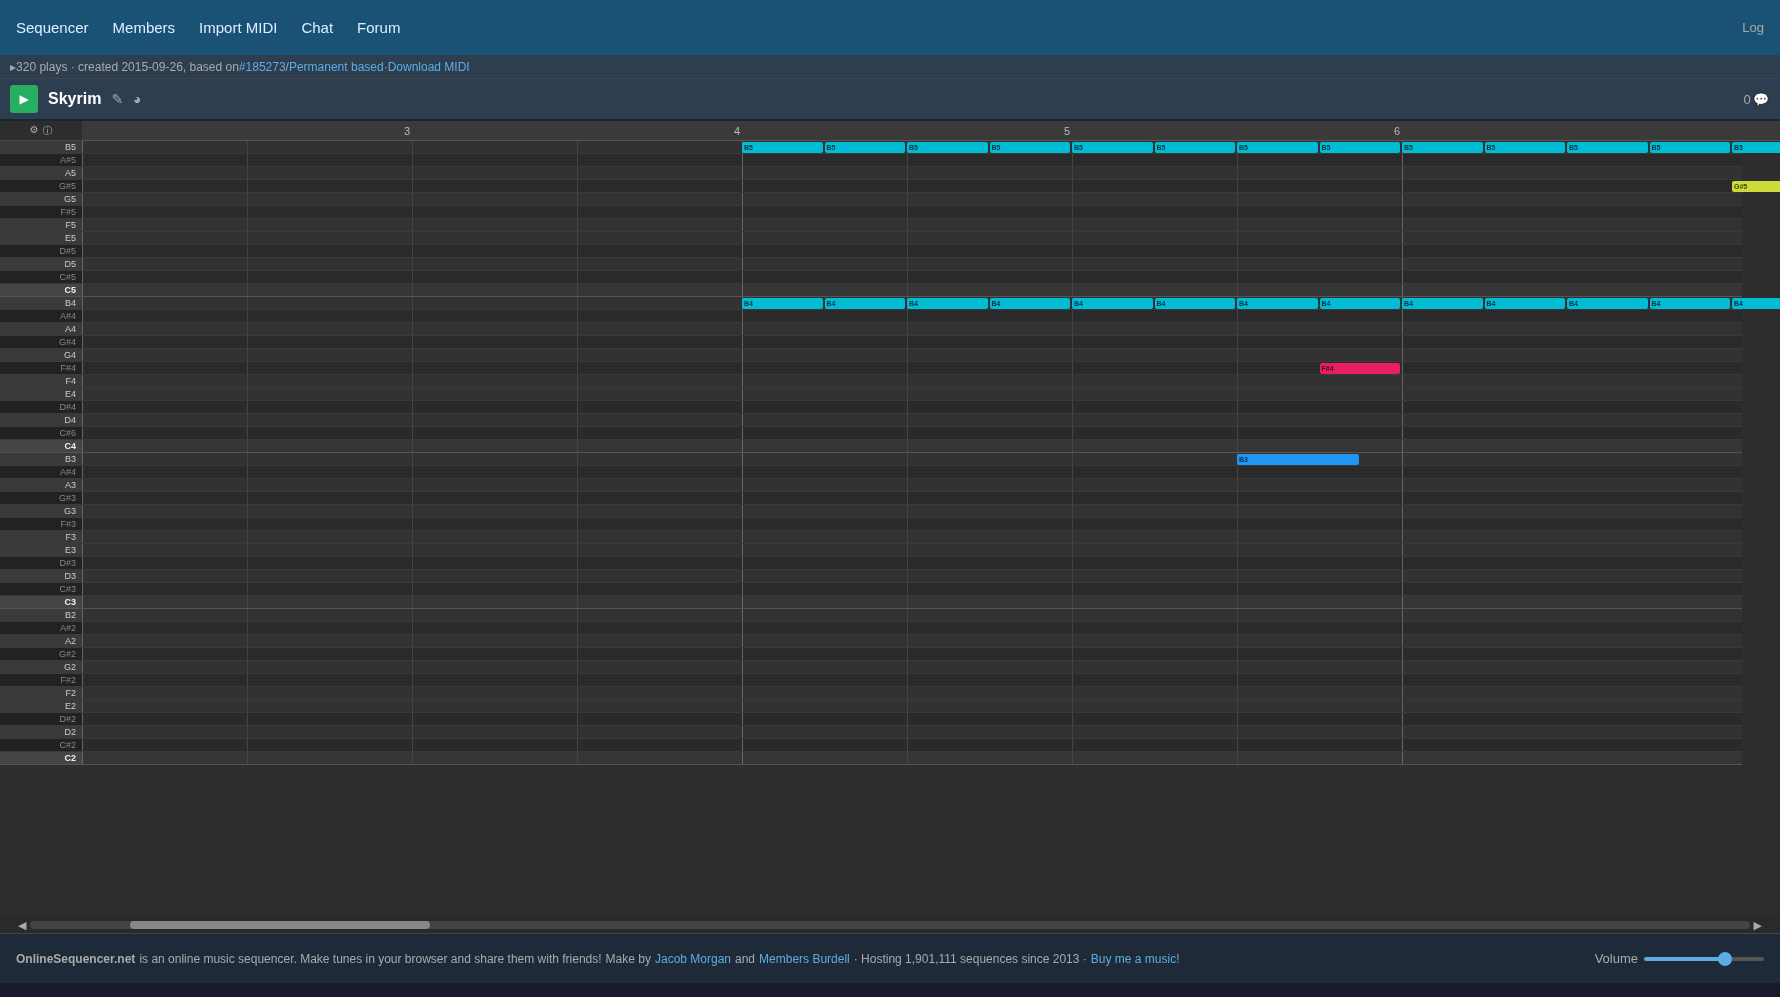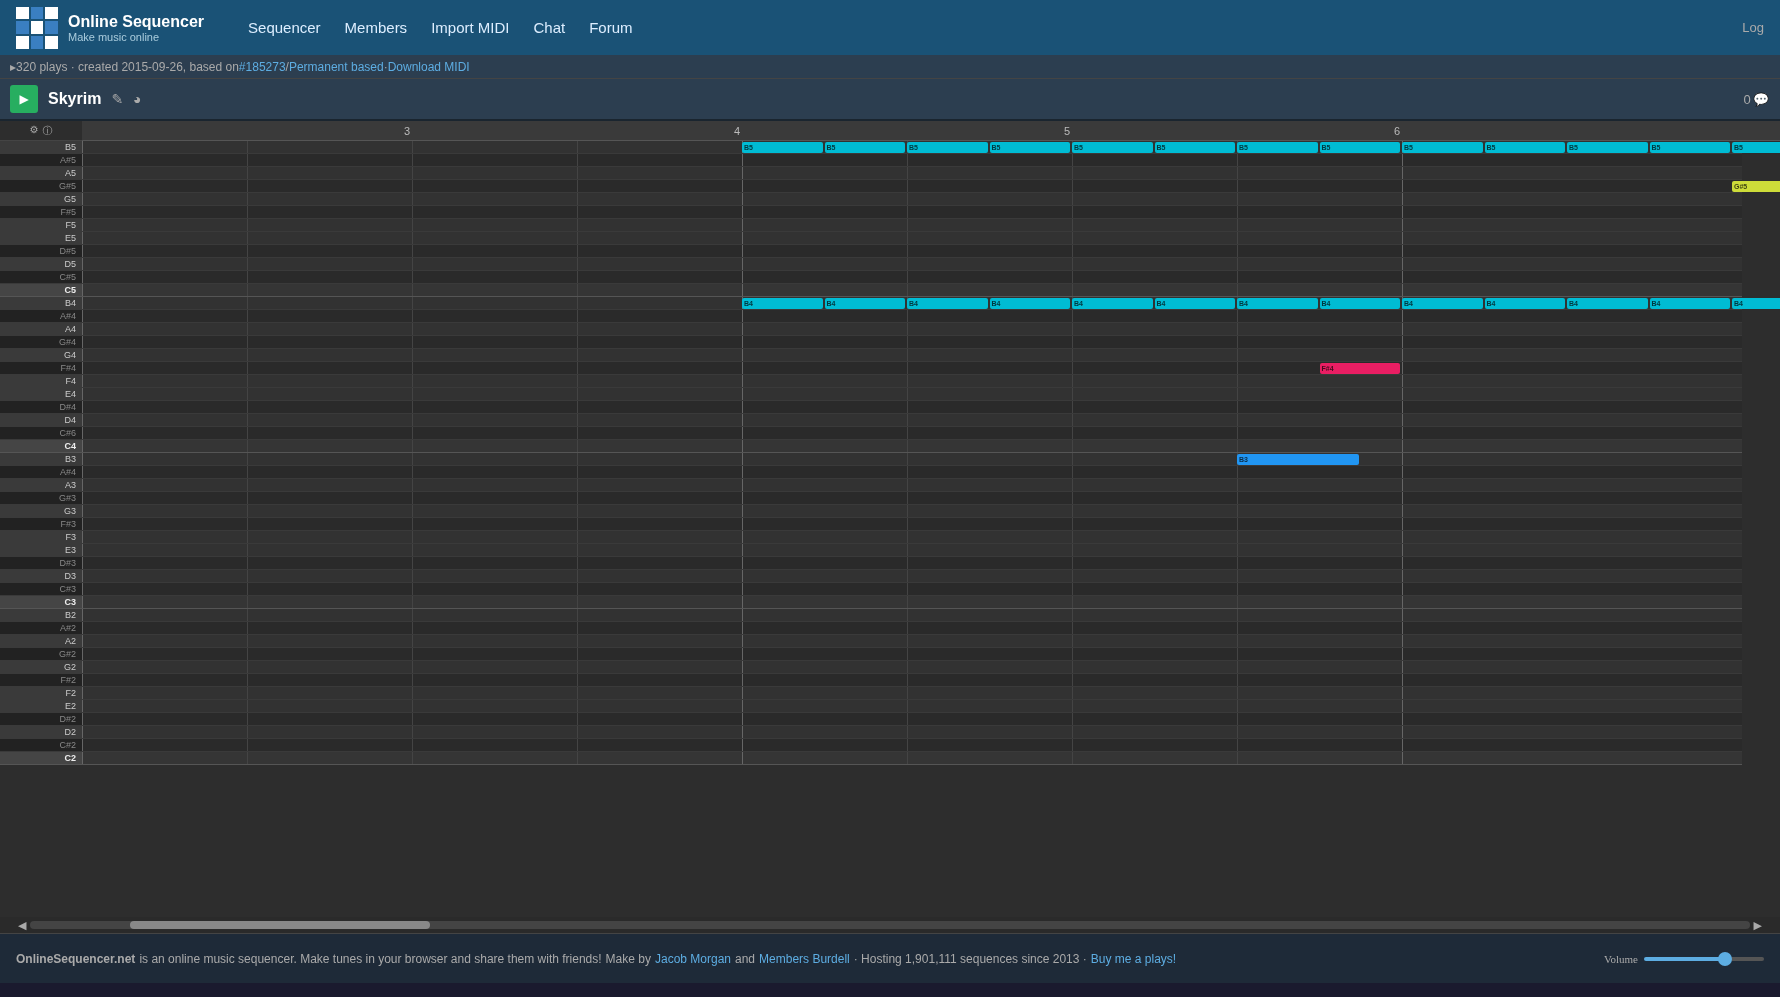--- a/index.html
+++ b/index.html
@@ -222,57 +222,40 @@
       gap: 4px;
       border-top: 1px solid #444;
     }
     #footer a { color: #5dade2; text-decoration: none; }
     #volume-control {
       margin-left: auto;
       display: flex;
       align-items: center;
       gap: 6px;
     }
-    #vol-label { color: #aaa; font-size: 11px; font-family: Liberation Serif, serif; }
+    #vol-label { color: #aaa; font-size: 13px; }
     #vol-slider {
       -webkit-appearance: none;
       width: 120px; height: 4px;
       background: linear-gradient(to right, #5dade2 70%, #555 70%);
       border-radius: 2px;
       outline: none;
     }
     #vol-slider::-webkit-slider-thumb {
       -webkit-appearance: none;
       width: 14px; height: 14px;
       border-radius: 50%;
       background: #5dade2;
       cursor: pointer;
     }
   </style>
 </head>
 <body>
 
 <div id="top-nav">
-  <div id="logo-area">
-    <div id="logo-icon">
-      <div class="logo-cell"></div>
-      <div class="logo-cell dark"></div>
-      <div class="logo-cell"></div>
-      <div class="logo-cell dark"></div>
-      <div class="logo-cell"></div>
-      <div class="logo-cell dark"></div>
-      <div class="logo-cell"></div>
-      <div class="logo-cell dark"></div>
-      <div class="logo-cell"></div>
-    </div>
-    <div id="logo-text">
-      <div class="main">Online Sequencer</div>
-      <div class="sub">Make music online</div>
-    </div>
-  </div>
   <a class="nav-link">Sequencer</a>
   <a class="nav-link">Members</a>
   <a class="nav-link">Import MIDI</a>
   <a class="nav-link">Chat</a>
   <a class="nav-link">Forum</a>
   <div id="comment-badge">
     <span>Log</span>
   </div>
 </div>
 
@@ -938,18 +921,18 @@
 </div>
 
 <div id="footer">
   <strong>OnlineSequencer.net</strong>
   <span> is an online music sequencer. Make tunes in your browser and share them with friends!</span>
   <span>Make by </span>
   <a>Jacob Morgan</a>
   <span> and </span>
   <a>Members Burdell</a>
   <span> · Hosting 1,901,111 sequences since 2013 · </span>
-  <a>Buy me a plays!</a>
+  <a>Buy me a music!</a>
   <div id="volume-control">
     <span id="vol-label">Volume</span>
     <input id="vol-slider" type="range" min="0" max="100" value="70" style="">
   </div>
 </div>
 
 </body></html>

